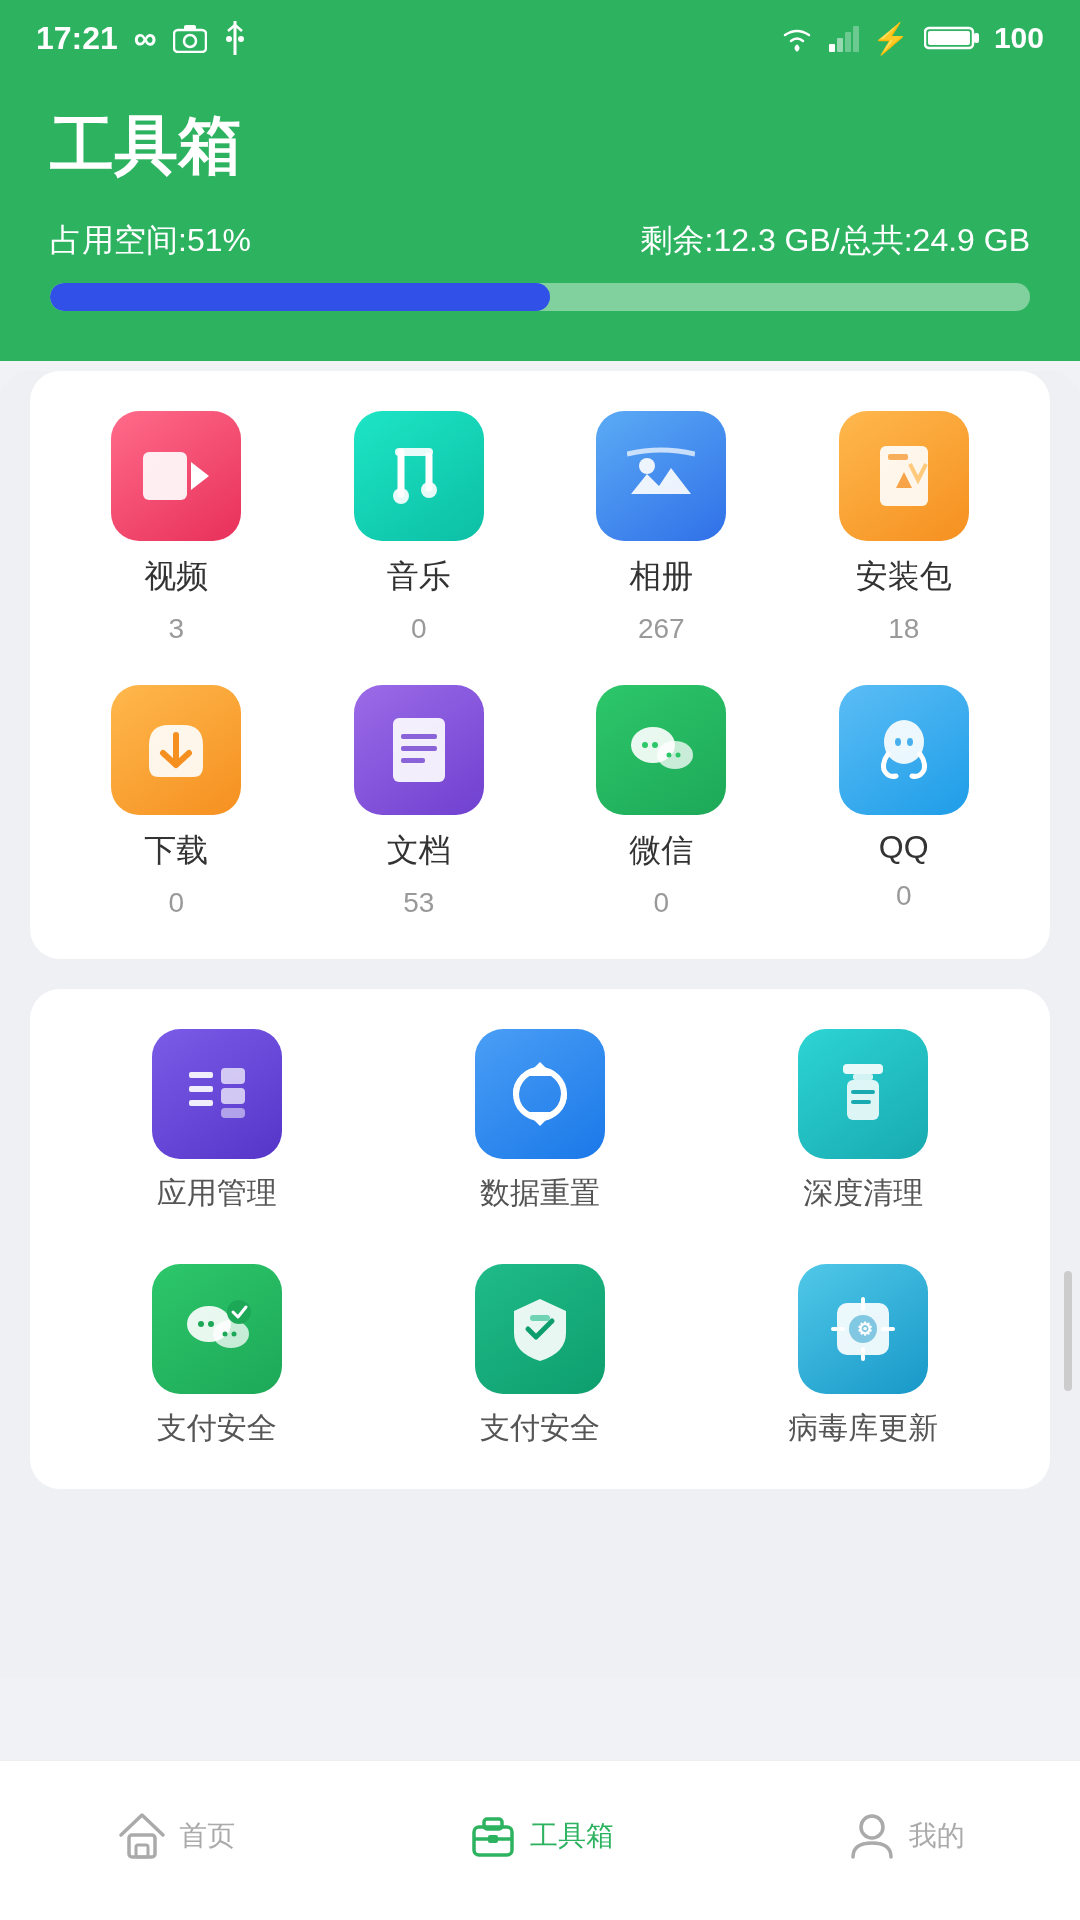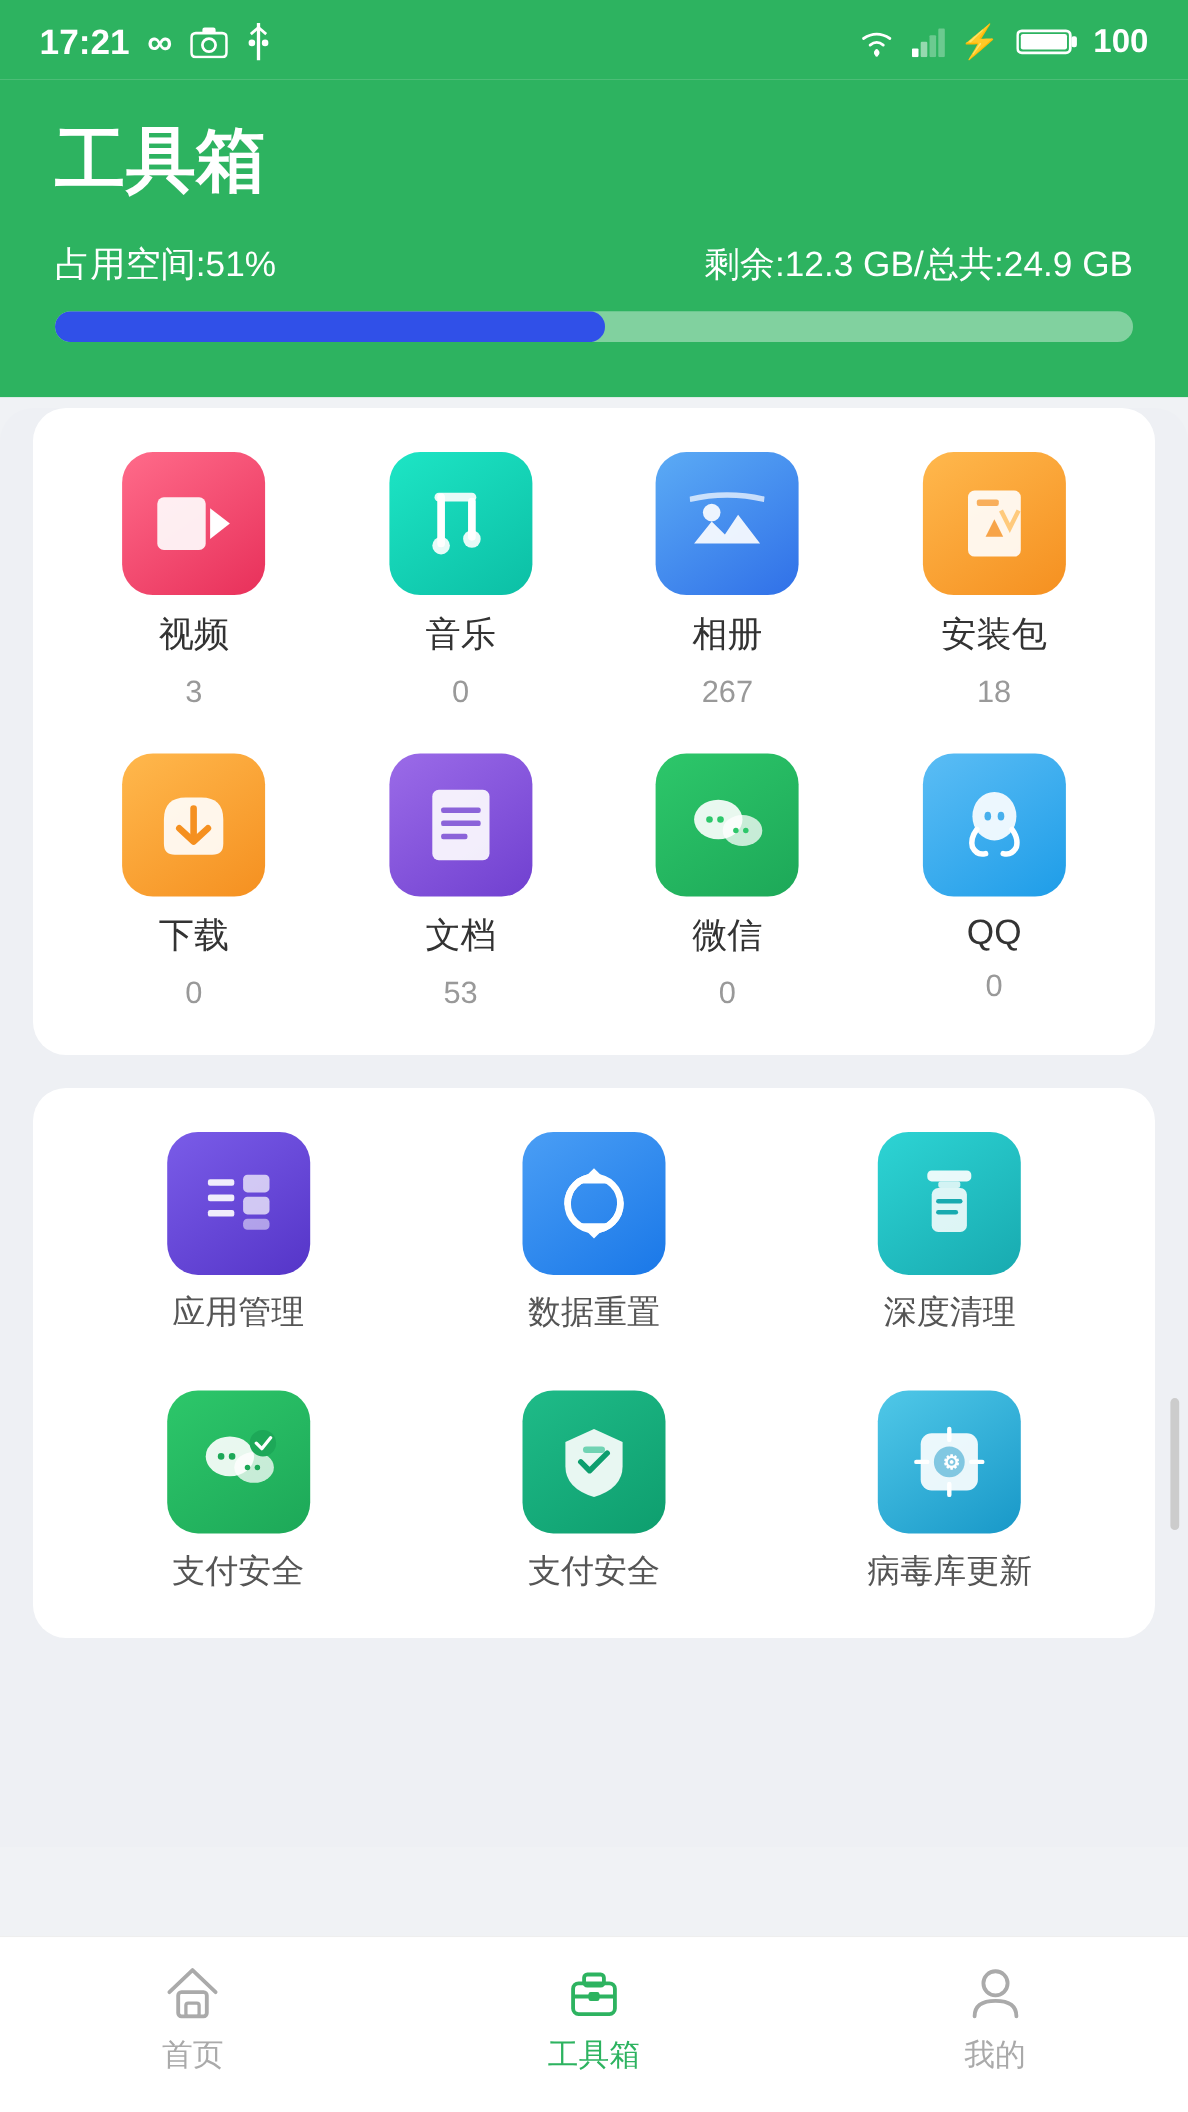--- a/index.html
+++ b/index.html
@@ -173,21 +173,20 @@
       background: #fff;
       display: flex;
       justify-content: space-around;
       align-items: center;
       padding: 20px 0 30px;
       border-top: 1px solid #eee;
       height: 160px;
     }
     .nav-item {
       display: flex;
-      flex-direction: column;
       align-items: center;
       gap: 10px;
       cursor: pointer;
     }
     .nav-icon {
       font-size: 54px;
       color: #aaa;
     }
     .nav-icon.active { color: #2db360; }
     .nav-label {

